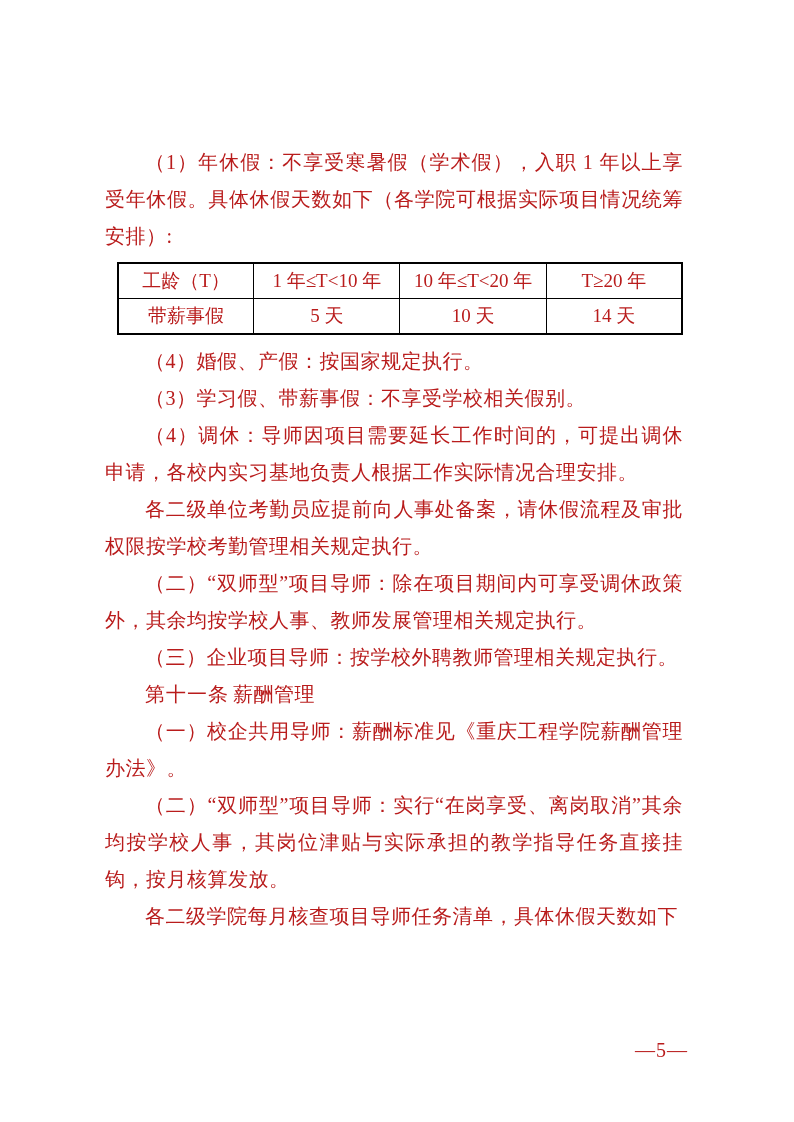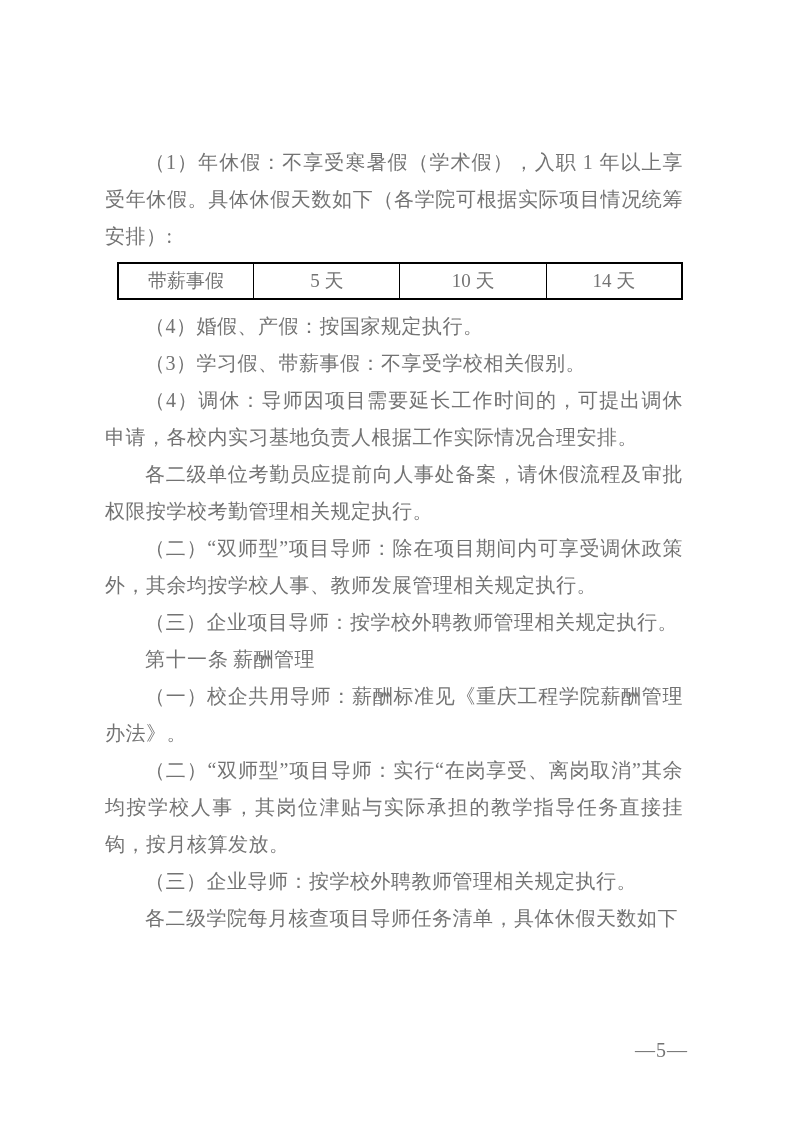--- a/index.html
+++ b/index.html
@@ -7,21 +7,21 @@
     padding: 0;
     background: #888;
   }
   .page {
     position: relative;
     width: 794px;
     height: 1122px;
     margin: 0 auto;
     background: #ffffff;
     font-family: "Liberation Serif", "DejaVu Serif", serif;
-    color: #737373;
+    color: #b91c1c;
     overflow: hidden;
   }
   .content {
     position: absolute;
     left: 105px;
     top: 144px;
     width: 578px;
   }
   .body-para {
     margin: 0;
@@ -80,20 +80,26 @@
 <body>
 
 <div class="page">
   <div class="content">
 
     <p class="body-para">（1）年休假：不享受寒暑假（学术假），入职 1 年以上享受年休假。具体休假天数如下（各学院可根据实际项目情况统筹安排）:</p>
 
     <table class="leave-table">
       <tbody>
         <tr>
+          <td class="col-1">工龄（T）</td>
+          <td class="col-2">1 年≤T&lt;10 年</td>
+          <td class="col-3">10 年≤T&lt;20 年</td>
+          <td class="col-4">T≥20 年</td>
+        </tr>
+        <tr>
           <td class="col-1">带薪事假</td>
           <td class="col-2">5 天</td>
           <td class="col-3">10 天</td>
           <td class="col-4">14 天</td>
         </tr>
       </tbody>
     </table>
 
     <p class="body-para">（4）婚假、产假：按国家规定执行。</p>
 
@@ -108,20 +114,19 @@
     <p class="body-para">（三）企业项目导师：按学校外聘教师管理相关规定执行。</p>
 
     <p class="article-heading">
       <span class="article-label">第十一条</span><span class="article-title">薪酬管理</span>
     </p>
 
     <p class="body-para">（一）校企共用导师：薪酬标准见《重庆工程学院薪酬管理办法》。</p>
 
     <p class="body-para">（二）“双师型”项目导师：实行“在岗享受、离岗取消”其余均按学校人事，其岗位津贴与实际承担的教学指导任务直接挂钩，按月核算发放。</p>
 
-    <p class="body-para">（三）企业导师：按学校外聘教师管理相关规定执行。</p>
 
     <p class="body-para">各二级学院每月核查项目导师任务清单，具体休假天数如下</p>
 
   </div>
 
   <div class="page-number">—5—</div>
 </div>
 
 </body></html>

